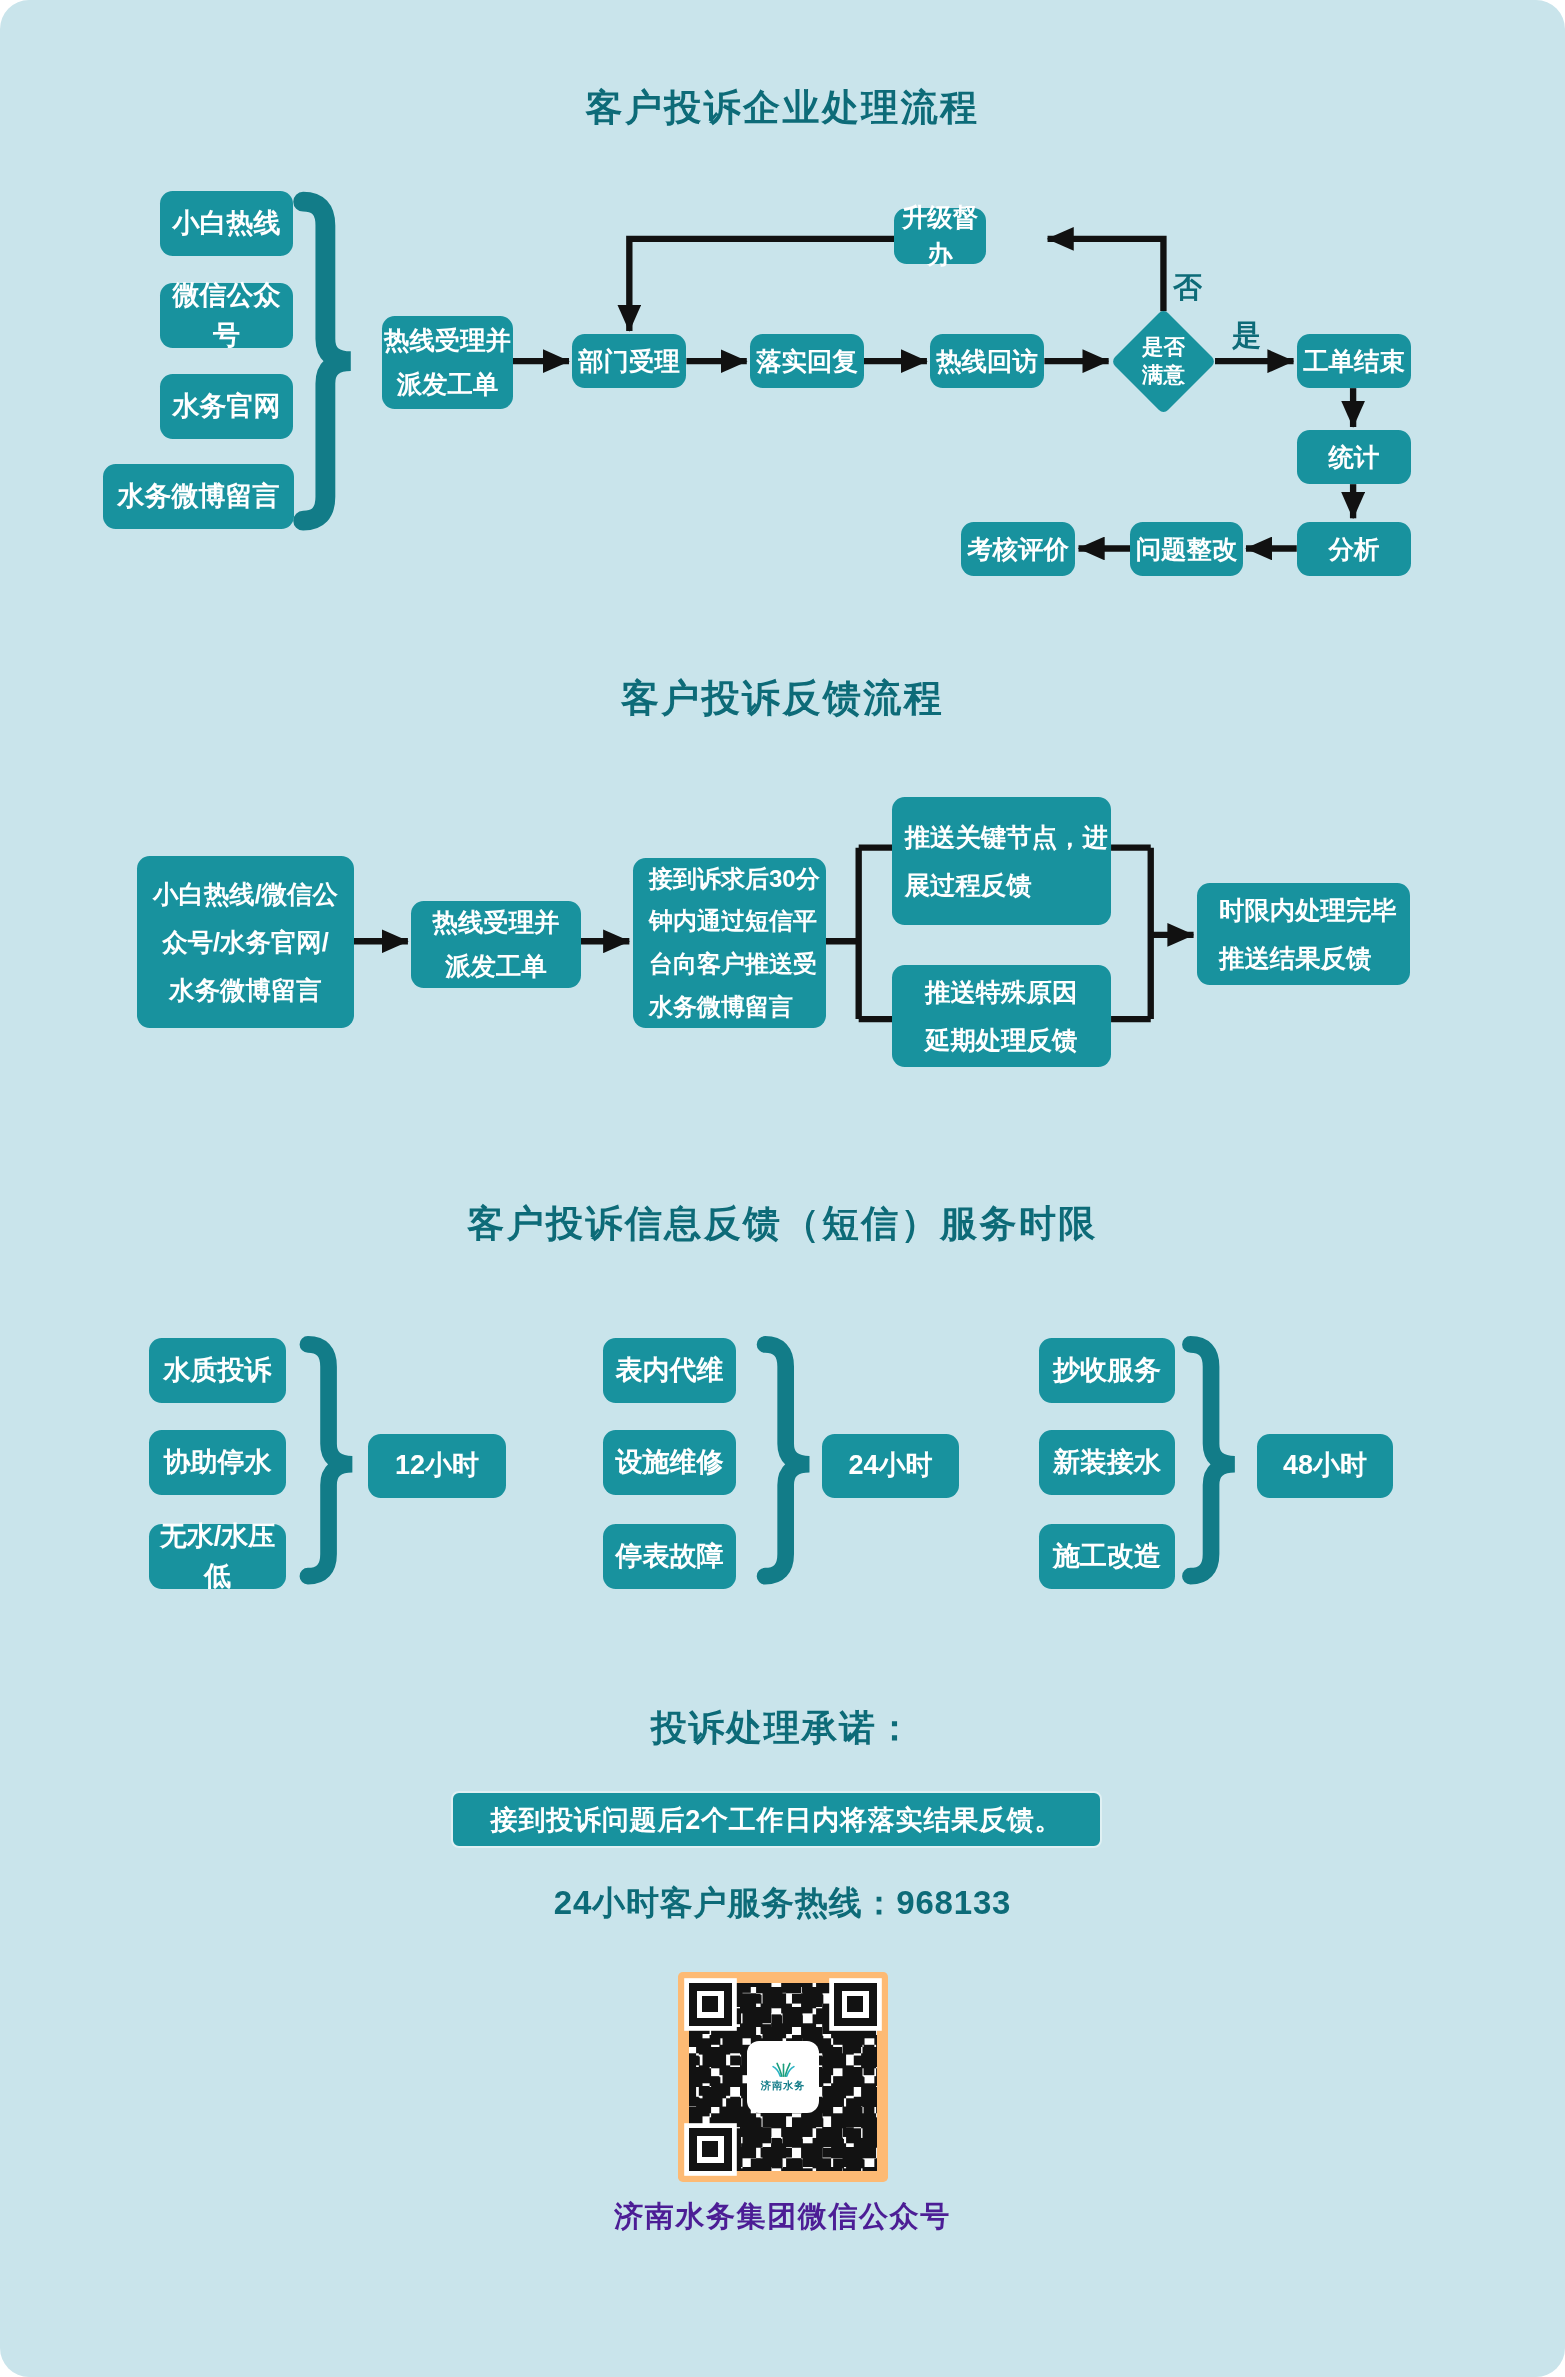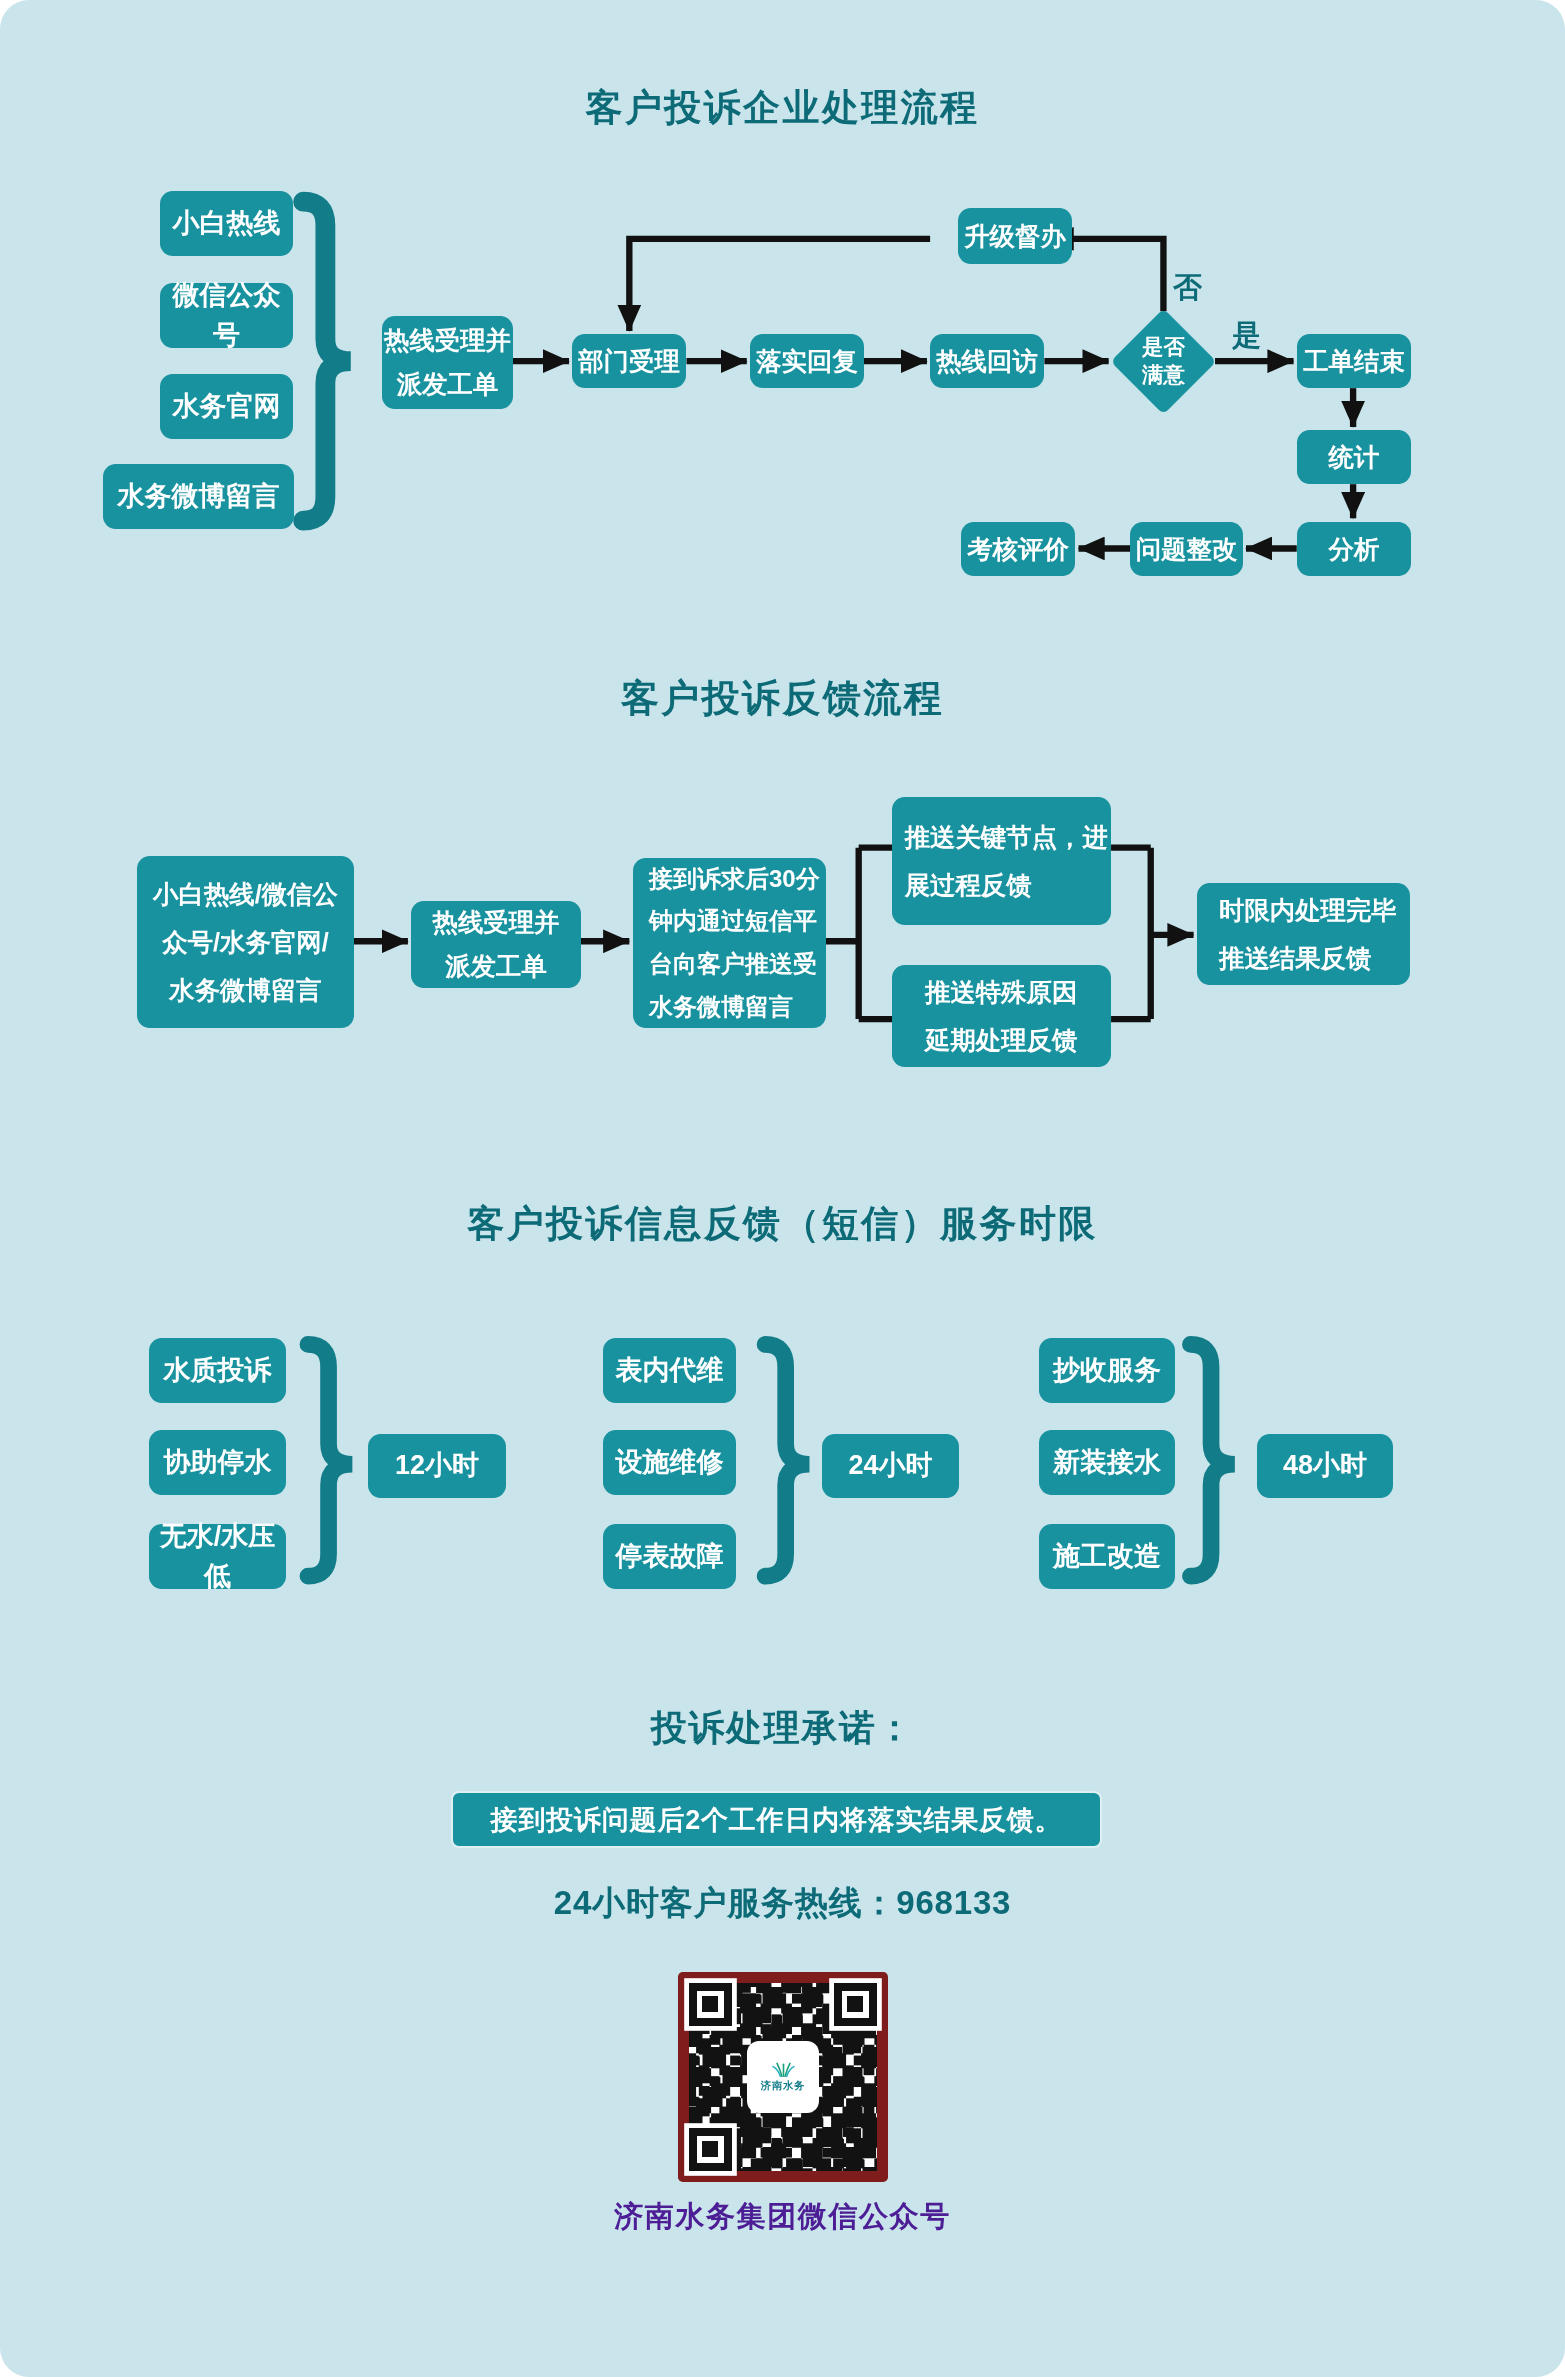--- a/index.html
+++ b/index.html
@@ -50,21 +50,21 @@
   }
   .promise-box{
     position:absolute;left:451px;top:1791px;width:651px;height:57px;
     background:var(--teal);border:2.4px solid #dff0f3;border-radius:8px;
     display:flex;align-items:center;justify-content:center;
     color:#fff;font-weight:bold;font-size:27px;letter-spacing:0.8px;
   }
   
   .qr-panel{
     position:absolute;left:678px;top:1972px;width:210px;height:210px;
-    background:#7f1d1d;border-radius:4.8px;
+    background:#fdba74;border-radius:4.8px;
   }
   .qr-pattern{
     position:absolute;left:11px;top:11px;right:11px;bottom:11px;
     background:
       repeating-conic-gradient(#121212 0 25%, transparent 0 50%) 0 0/20.6px 20.6px,
       repeating-conic-gradient(#121212 0 25%, transparent 0 50%) 7.1px 10.3px/30px 30px,
       repeating-conic-gradient(#121212 0 25%, transparent 0 50%) 13.5px 4px/40px 40px,
       #ffffff;
   }
   .qr-finder{
@@ -136,21 +136,21 @@
   <div class="bx f34" style="left:160px;top:374px;width:133px;height:65px;">水务官网</div>
   <div class="bx f34" style="left:103px;top:464px;width:191px;height:65px;">水务微博留言</div>
 
   <div class="bx lh17" style="left:382px;top:316px;width:131px;height:93px;">热线受理并
 派发工单</div>
 
   <div class="bx" style="left:572px;top:334px;width:114px;height:54px;">部门受理</div>
   <div class="bx" style="left:750px;top:334px;width:114px;height:54px;">落实回复</div>
   <div class="bx" style="left:930px;top:334px;width:114px;height:54px;">热线回访</div>
 
-  <div class="bx" style="left:958px;top:208px;width:114px;height:56px;">升级督办</div>
+  <div class="bx" style="left:894px;top:208px;width:92px;height:56px;">升级督办</div>
 
   <div class="diamond-bg"></div>
   <div class="diamond-label">是否
 满意</div>
   <div class="branch-label" style="left:1232px;top:316px;">是</div>
   <div class="branch-label" style="left:1173px;top:268px;">否</div>
 
   <div class="bx" style="left:1297px;top:334px;width:114px;height:54px;">工单结束</div>
   <div class="bx" style="left:1297px;top:430px;width:114px;height:54px;">统计</div>
   <div class="bx" style="left:1297px;top:522px;width:114px;height:54px;">分析</div>

